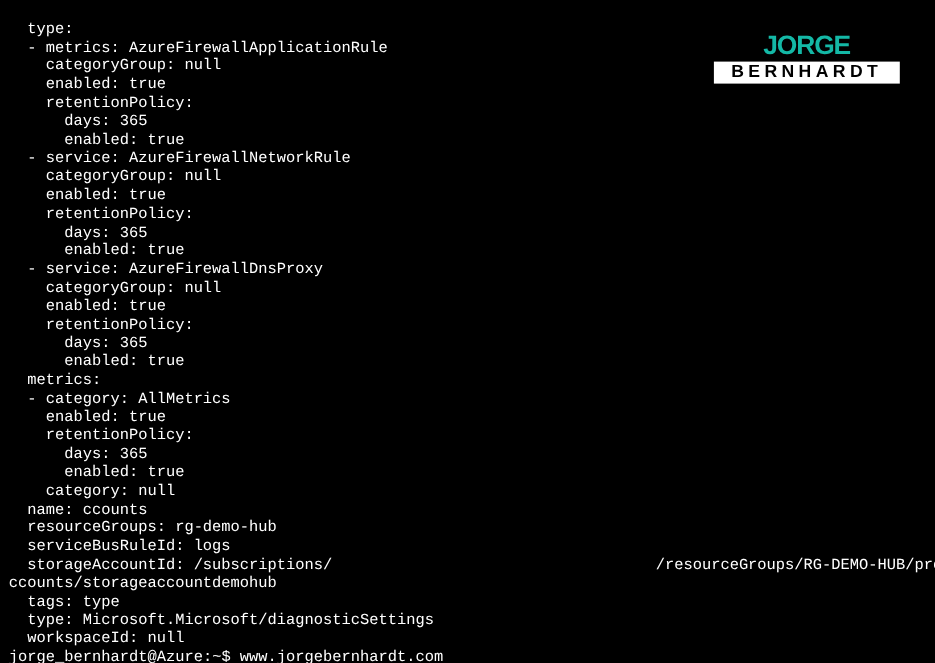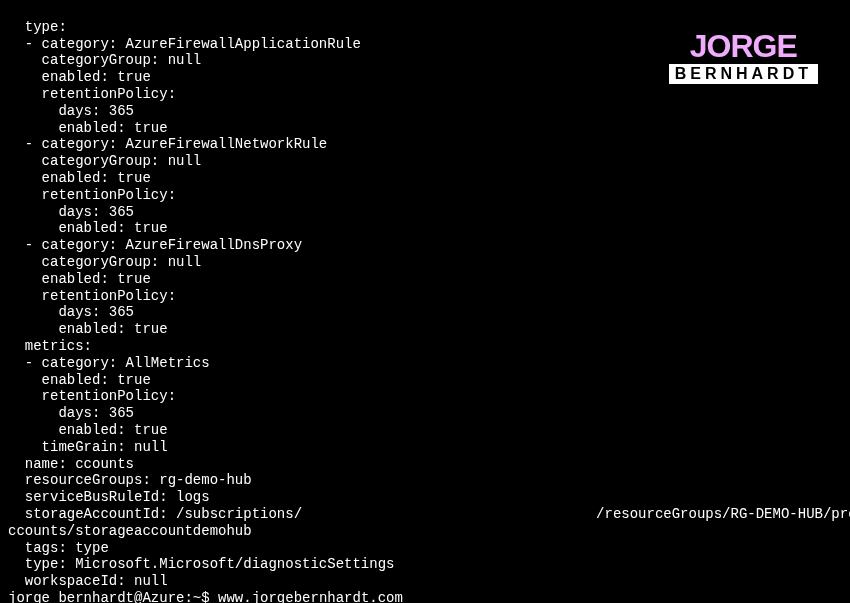--- a/index.html
+++ b/index.html
@@ -25,33 +25,33 @@
     .logo-container {
       position: absolute;
       top: 30px;
       right: 32px;
       text-align: center;
       line-height: 1;
     }
     .logo-jorge {
       font-family: "Arial Black", "Helvetica", sans-serif;
       font-weight: 900;
-      font-size: 32px;
-      color: #f0abfc;
+      font-size: 24px;
+      color: #14b8a6;
       letter-spacing: -1px;
       display: block;
     }
     .logo-bernhardt {
       display: inline-block;
       background-color: #ffffff;
       color: #000000;
       font-family: "Arial", "Helvetica", sans-serif;
       font-size: 16px;
       font-weight: 700;
-      padding: 2px 6px;
+      padding: 2px 16px;
       letter-spacing: 4px;
       margin-top: 2px;
     }
     .prompt-line {
       white-space: pre;
     }
     .prompt-user {
       font-weight: normal;
     }
     .prompt-colon {
@@ -70,45 +70,45 @@
 </head>
 <body>
 
 <div class="logo-container">
   <span class="logo-jorge">JORGE</span>
   <span class="logo-bernhardt">BERNHARDT</span>
 </div>
 
 <div class="terminal-output">
 <span>  type:</span>
-<span>  - category: AzureFirewallApplicationRule</span>
+<span>  - metrics: AzureFirewallApplicationRule</span>
 <span>    categoryGroup: null</span>
 <span>    enabled: true</span>
 <span>    retentionPolicy:</span>
 <span>      days: 365</span>
 <span>      enabled: true</span>
-<span>  - category: AzureFirewallNetworkRule</span>
+<span>  - service: AzureFirewallNetworkRule</span>
 <span>    categoryGroup: null</span>
 <span>    enabled: true</span>
 <span>    retentionPolicy:</span>
 <span>      days: 365</span>
 <span>      enabled: true</span>
-<span>  - category: AzureFirewallDnsProxy</span>
+<span>  - service: AzureFirewallDnsProxy</span>
 <span>    categoryGroup: null</span>
 <span>    enabled: true</span>
 <span>    retentionPolicy:</span>
 <span>      days: 365</span>
 <span>      enabled: true</span>
 <span>  metrics:</span>
 <span>  - category: AllMetrics</span>
 <span>    enabled: true</span>
 <span>    retentionPolicy:</span>
 <span>      days: 365</span>
 <span>      enabled: true</span>
-<span>    timeGrain: null</span>
+<span>    category: null</span>
 <span>  name: ccounts</span>
 <span>  resourceGroups: rg-demo-hub</span>
 <span>  serviceBusRuleId: logs</span>
 <span>  storageAccountId: /subscriptions/                                   /resourceGroups/RG-DEMO-HUB/provid</span>
 <span>ccounts/storageaccountdemohub</span>
 <span>  tags: type</span>
 <span>  type: Microsoft.Microsoft/diagnosticSettings</span>
 <span>  workspaceId: null</span>
 </div>
 <div class="prompt-line"><span class="prompt-user">jorge_bernhardt@Azure</span><span class="prompt-colon">:</span><span class="prompt-path">~</span><span class="prompt-dollar">$ </span><span class="prompt-cmd">www.jorgebernhardt.com</span></div>

